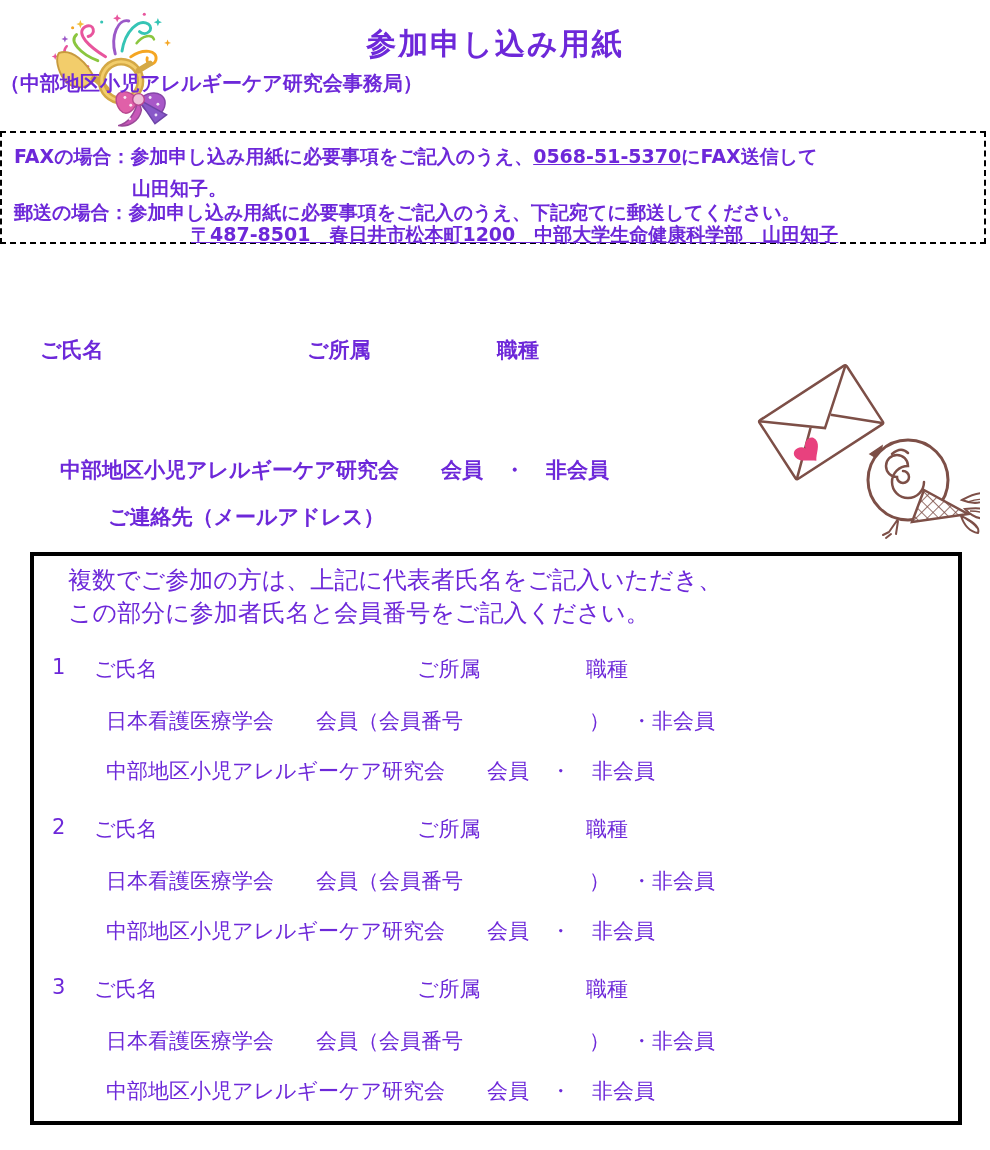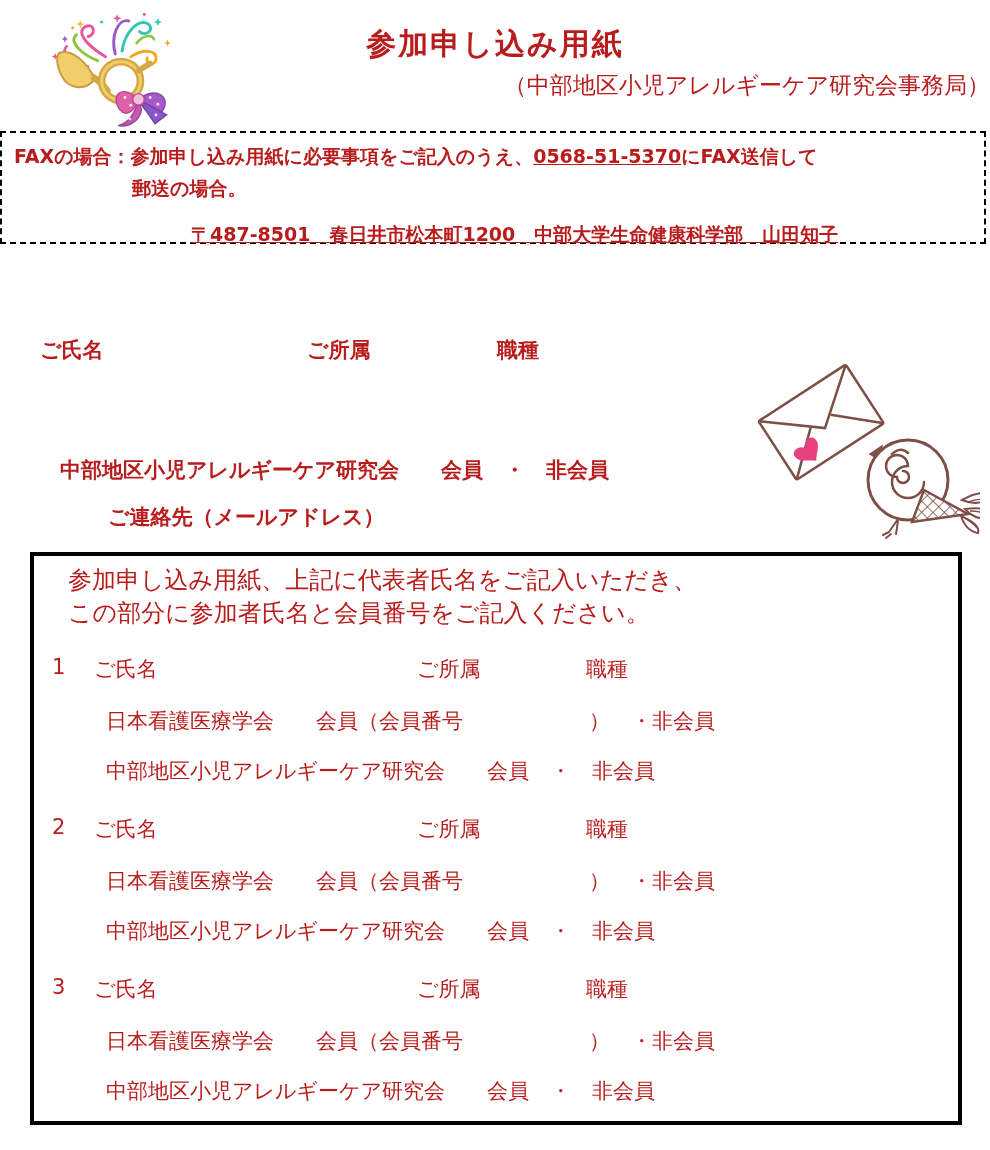--- a/index.html
+++ b/index.html
@@ -1,22 +1,22 @@
 <!DOCTYPE html>
 <html><head>
 <meta charset="utf-8">
 <style>
   html,body{margin:0;padding:0;background:#fff;}
   .page{
     position:relative;width:990px;height:1150px;background:#ffffff;
-    font-family:"DejaVu Sans","Liberation Sans",sans-serif;color:#b91c1c;overflow:hidden;
+    font-family:"DejaVu Sans","Liberation Sans",sans-serif;color:#6d28d9;overflow:hidden;
   }
   .abs{position:absolute;white-space:nowrap;}
   .doc-title{left:0;right:0;top:24px;text-align:center;font-size:30px;font-weight:bold;letter-spacing:2px;}
-  .doc-subtitle{left:0;right:0;top:70px;text-align:right;font-size:23px;font-weight:normal;}
+  .doc-subtitle{left:0;right:0;top:70px;text-align:left;font-size:20px;font-weight:bold;}
   .fax-box{
     left:0;top:131px;width:986px;height:113px;box-sizing:border-box;
     border:2px dashed #000;
   }
   .fax-box .line{position:absolute;font-size:19px;font-weight:bold;white-space:nowrap;}
   .fax-l1{left:12px;top:11px;}
   .fax-l2{left:130px;top:43px;}
   .fax-l3{left:12px;top:67px;}
   .fax-l4{left:150px;top:89px;text-decoration:underline;margin-left:39px;}
   .phone{text-decoration:underline;}
@@ -83,21 +83,22 @@
     </g>
   </svg>
 
   <div class="abs doc-title">参加申し込み用紙</div>
   <div class="abs doc-subtitle">（中部地区小児アレルギーケア研究会事務局）</div>
 
   <div class="abs fax-box">
     <div class="line fax-l1">
       <span>FAXの場合：参加申し込み用紙に必要事項をご記入のうえ、</span><span class="phone">0568-51-5370</span><span>にFAX送信して</span>
     </div>
-    <div class="line fax-l2">郵送の場合。</div>
+    <div class="line fax-l2">山田知子。</div>
+    <div class="line fax-l3">郵送の場合：参加申し込み用紙に必要事項をご記入のうえ、下記宛てに郵送してください。</div>
     <div class="line fax-l4">〒487-8501　春日井市松本町1200　中部大学生命健康科学部　山田知子</div>
   </div>
 
   <div class="abs u-head" style="left:40px;top:336px;">ご氏名</div>
   <div class="abs u-head" style="left:307px;top:336px;">ご所属</div>
   <div class="abs u-head" style="left:497px;top:336px;">職種</div>
   <div class="abs u-row" style="left:60px;top:456px;">中部地区小児アレルギーケア研究会　　会員　・　非会員</div>
   <div class="abs u-row" style="left:60px;top:503px;margin-left:48px;">ご連絡先（メールアドレス）</div>
 
   <svg class="abs bird-art" width="228" height="198" viewBox="0 0 228 198">
@@ -124,21 +125,21 @@
         <path d="M210,158 q22,-12 28,-3 q-11,10 -28,3 Z"></path>
         <path d="M213,167 q26,-3 27,7 q-14,7 -27,-7 Z"></path>
         <path d="M209,174 q20,9 17,17 q-12,-2 -17,-17 Z"></path>
         <path d="M216,160 q10,-4 16,-2 M218,169 q10,0 15,3 M214,177 q8,5 11,9" stroke-width="1.4"></path>
       </g>
       <path d="M146,177 l-9,13 m9,-11 l-2,13 m-7,-2 l-6,3 m8,-1 l-5,4" stroke-width="2" stroke-linecap="round"></path>
     </g>
   </svg>
 
   <div class="abs group-box">
-    <div class="gtxt note" style="left:34px;top:8px;">参加申し込み用紙、上記に代表者氏名をご記入いただき、</div>
+    <div class="gtxt note" style="left:34px;top:8px;">複数でご参加の方は、上記に代表者氏名をご記入いただき、</div>
     <div class="gtxt note" style="left:34px;top:41px;">この部分に参加者氏名と会員番号をご記入ください。</div>
 
     <div class="gtxt sec" style="left:18px;top:99px;">1</div>
     <div class="gtxt sec" style="left:60px;top:99px;">ご氏名</div>
     <div class="gtxt sec" style="left:383px;top:99px;">ご所属</div>
     <div class="gtxt sec" style="left:552px;top:99px;">職種</div>
     <div class="gtxt sec" style="left:72px;top:151px;">日本看護医療学会　　会員（会員番号　　　　　　）　・非会員</div>
     <div class="gtxt sec" style="left:72px;top:201px;">中部地区小児アレルギーケア研究会　　会員　・　非会員</div>
 
     <div class="gtxt sec" style="left:18px;top:259px;">2</div>

